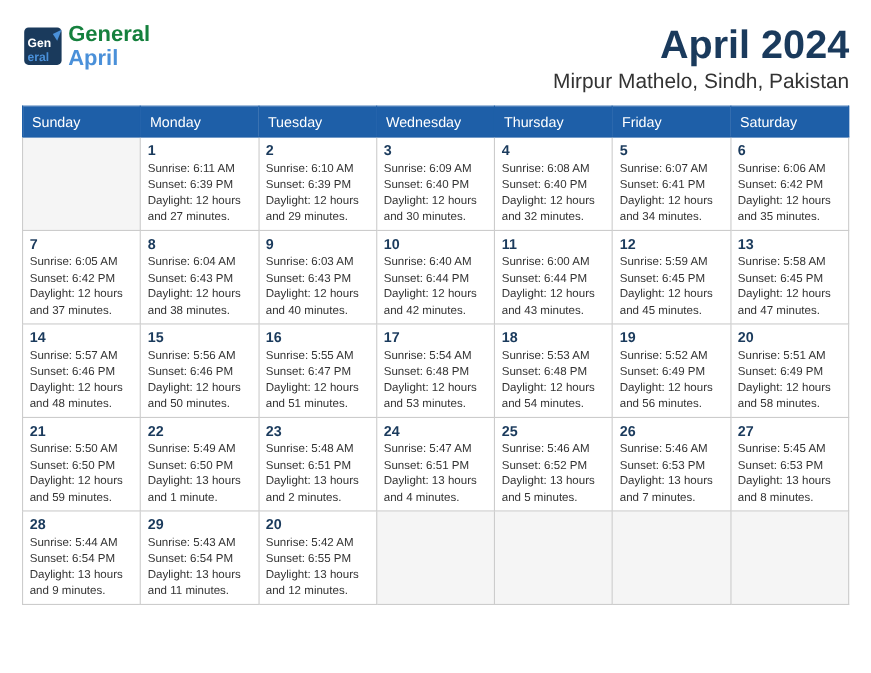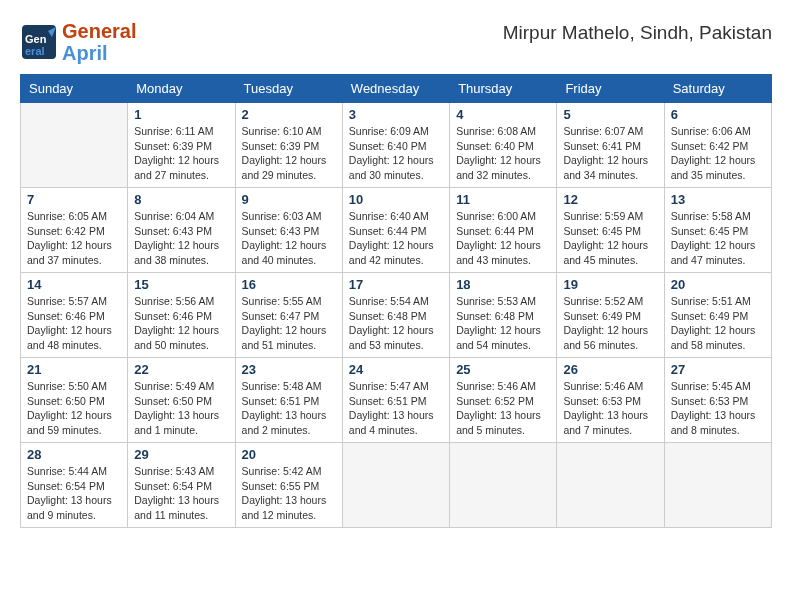--- a/index.html
+++ b/index.html
@@ -84,26 +84,27 @@
     <div style="display:flex; align-items:center; gap:4px;">
       <div style="position:relative; width:38px; height:38px;">
         <svg width="38" height="38" viewBox="0 0 38 38">
           <rect x="2" y="2" width="34" height="34" rx="4" fill="#1a3a5c"></rect>
           <text x="5" y="20" font-size="11" font-weight="bold" fill="white" font-family="Arial">Gen</text>
           <text x="5" y="32" font-size="11" font-weight="bold" fill="#4a90d9" font-family="Arial">eral</text>
           <polygon points="28,8 36,4 32,14" fill="#4a90d9"></polygon>
         </svg>
       </div>
       <div>
-        <div style="font-size:20px; font-weight:bold; color:#c2410c; line-height:1.1;">General</div>
+        <div style="font-size:20px; font-weight:bold; color:#15803d; line-height:1.1;">General</div>
         <div style="font-size:20px; font-weight:bold; color:#4a90d9; line-height:1.1;">April</div>
       </div>
     </div>
   </div>
   <div class="title-area">
+    <div class="month-title">April 2024</div>
     <div class="location">Mirpur Mathelo, Sindh, Pakistan</div>
   </div>
 </div>
 
 <table class="calendar">
   <thead>
     <tr>
     <th>Sunday</th>
         <th>Monday</th>
         <th>Tuesday</th>

